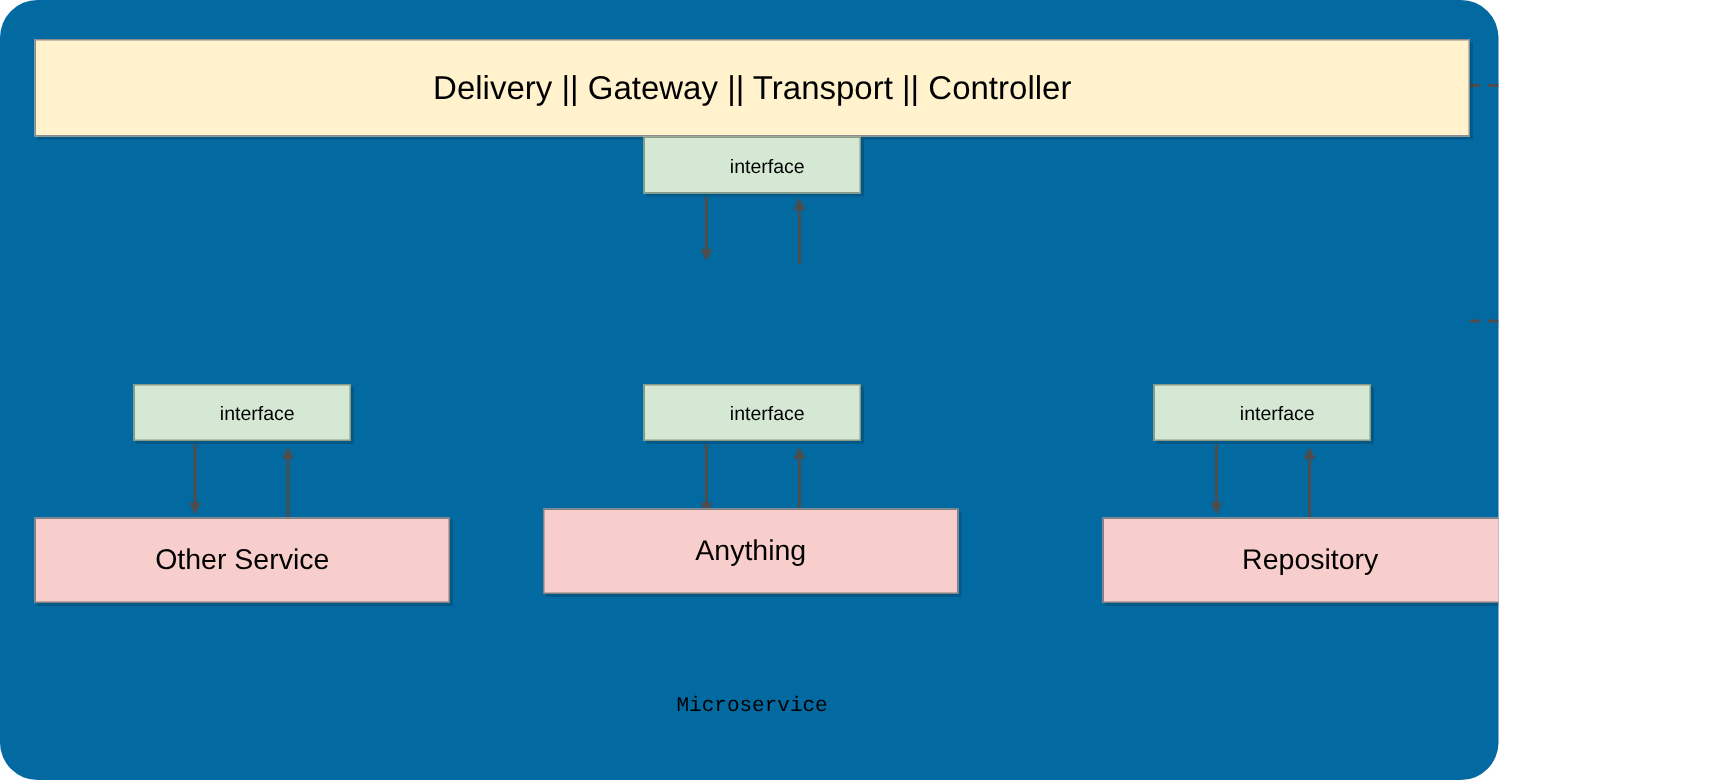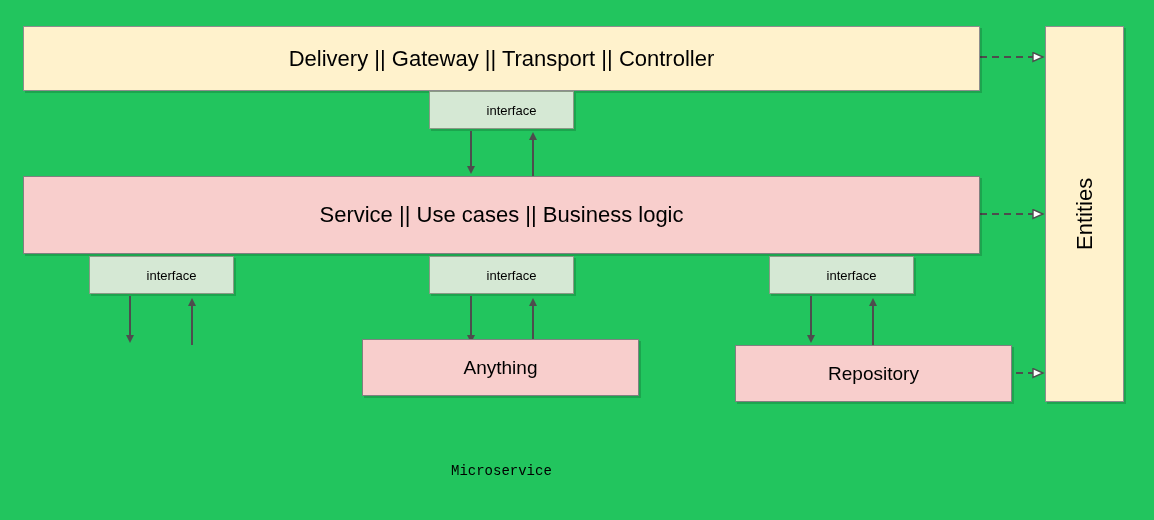--- a/index.html
+++ b/index.html
@@ -5,24 +5,25 @@
   html, body {
     margin: 0;
     padding: 0;
     background: #ffffff;
   }
   body {
     font-family: "Liberation Sans", sans-serif;
   }
   #canvas {
     position: relative;
-    width: 1154px;
+    width: 999px;
     height: 520px;
-    background: #22c55e;
+    background: #0369a1;
     overflow: hidden;
+    border-radius: 25px;
   }
   .box {
     position: absolute;
     box-sizing: border-box;
     border: 1px solid #808080;
     display: flex;
     align-items: center;
     justify-content: center;
     text-align: center;
     color: #000000;
@@ -122,36 +123,36 @@
   </svg>
 
   <div class="box box-yellow t-large" style="left:23px; top:26px; width:957px; height:65px;">
     <span>Delivery || Gateway || Transport || Controller</span>
   </div>
 
   <div class="box box-green t-small" style="left:429px; top:91px; width:145px; height:38px;">
     <span>interface</span>
   </div>
 
-  <div class="box box-pink t-large" style="left:23px; top:176px; width:957px; height:78px;">
-    <span>Service || Use cases || Business logic</span>
-  </div>
 
   <div class="box box-green t-small" style="left:89px; top:256px; width:145px; height:38px;">
     <span>interface</span>
   </div>
 
   <div class="box box-green t-small" style="left:429px; top:256px; width:145px; height:38px;">
     <span>interface</span>
   </div>
 
   <div class="box box-green t-small" style="left:769px; top:256px; width:145px; height:38px;">
     <span>interface</span>
   </div>
 
+  <div class="box box-pink t-medium" style="left:23px; top:345px; width:277px; height:57px;">
+    <span>Other Service</span>
+  </div>
 
   <div class="box box-pink t-medium" style="left:362px; top:339px; width:277px; height:57px;">
     <span>Anything</span>
   </div>
 
   <div class="box box-pink t-medium" style="left:703px; top:345px; width:277px; height:57px;margin-left:32px;">
     <span>Repository</span>
   </div>
 
   <div class="box box-yellow" style="left:1045px; top:26px; width:79px; height:376px;">

